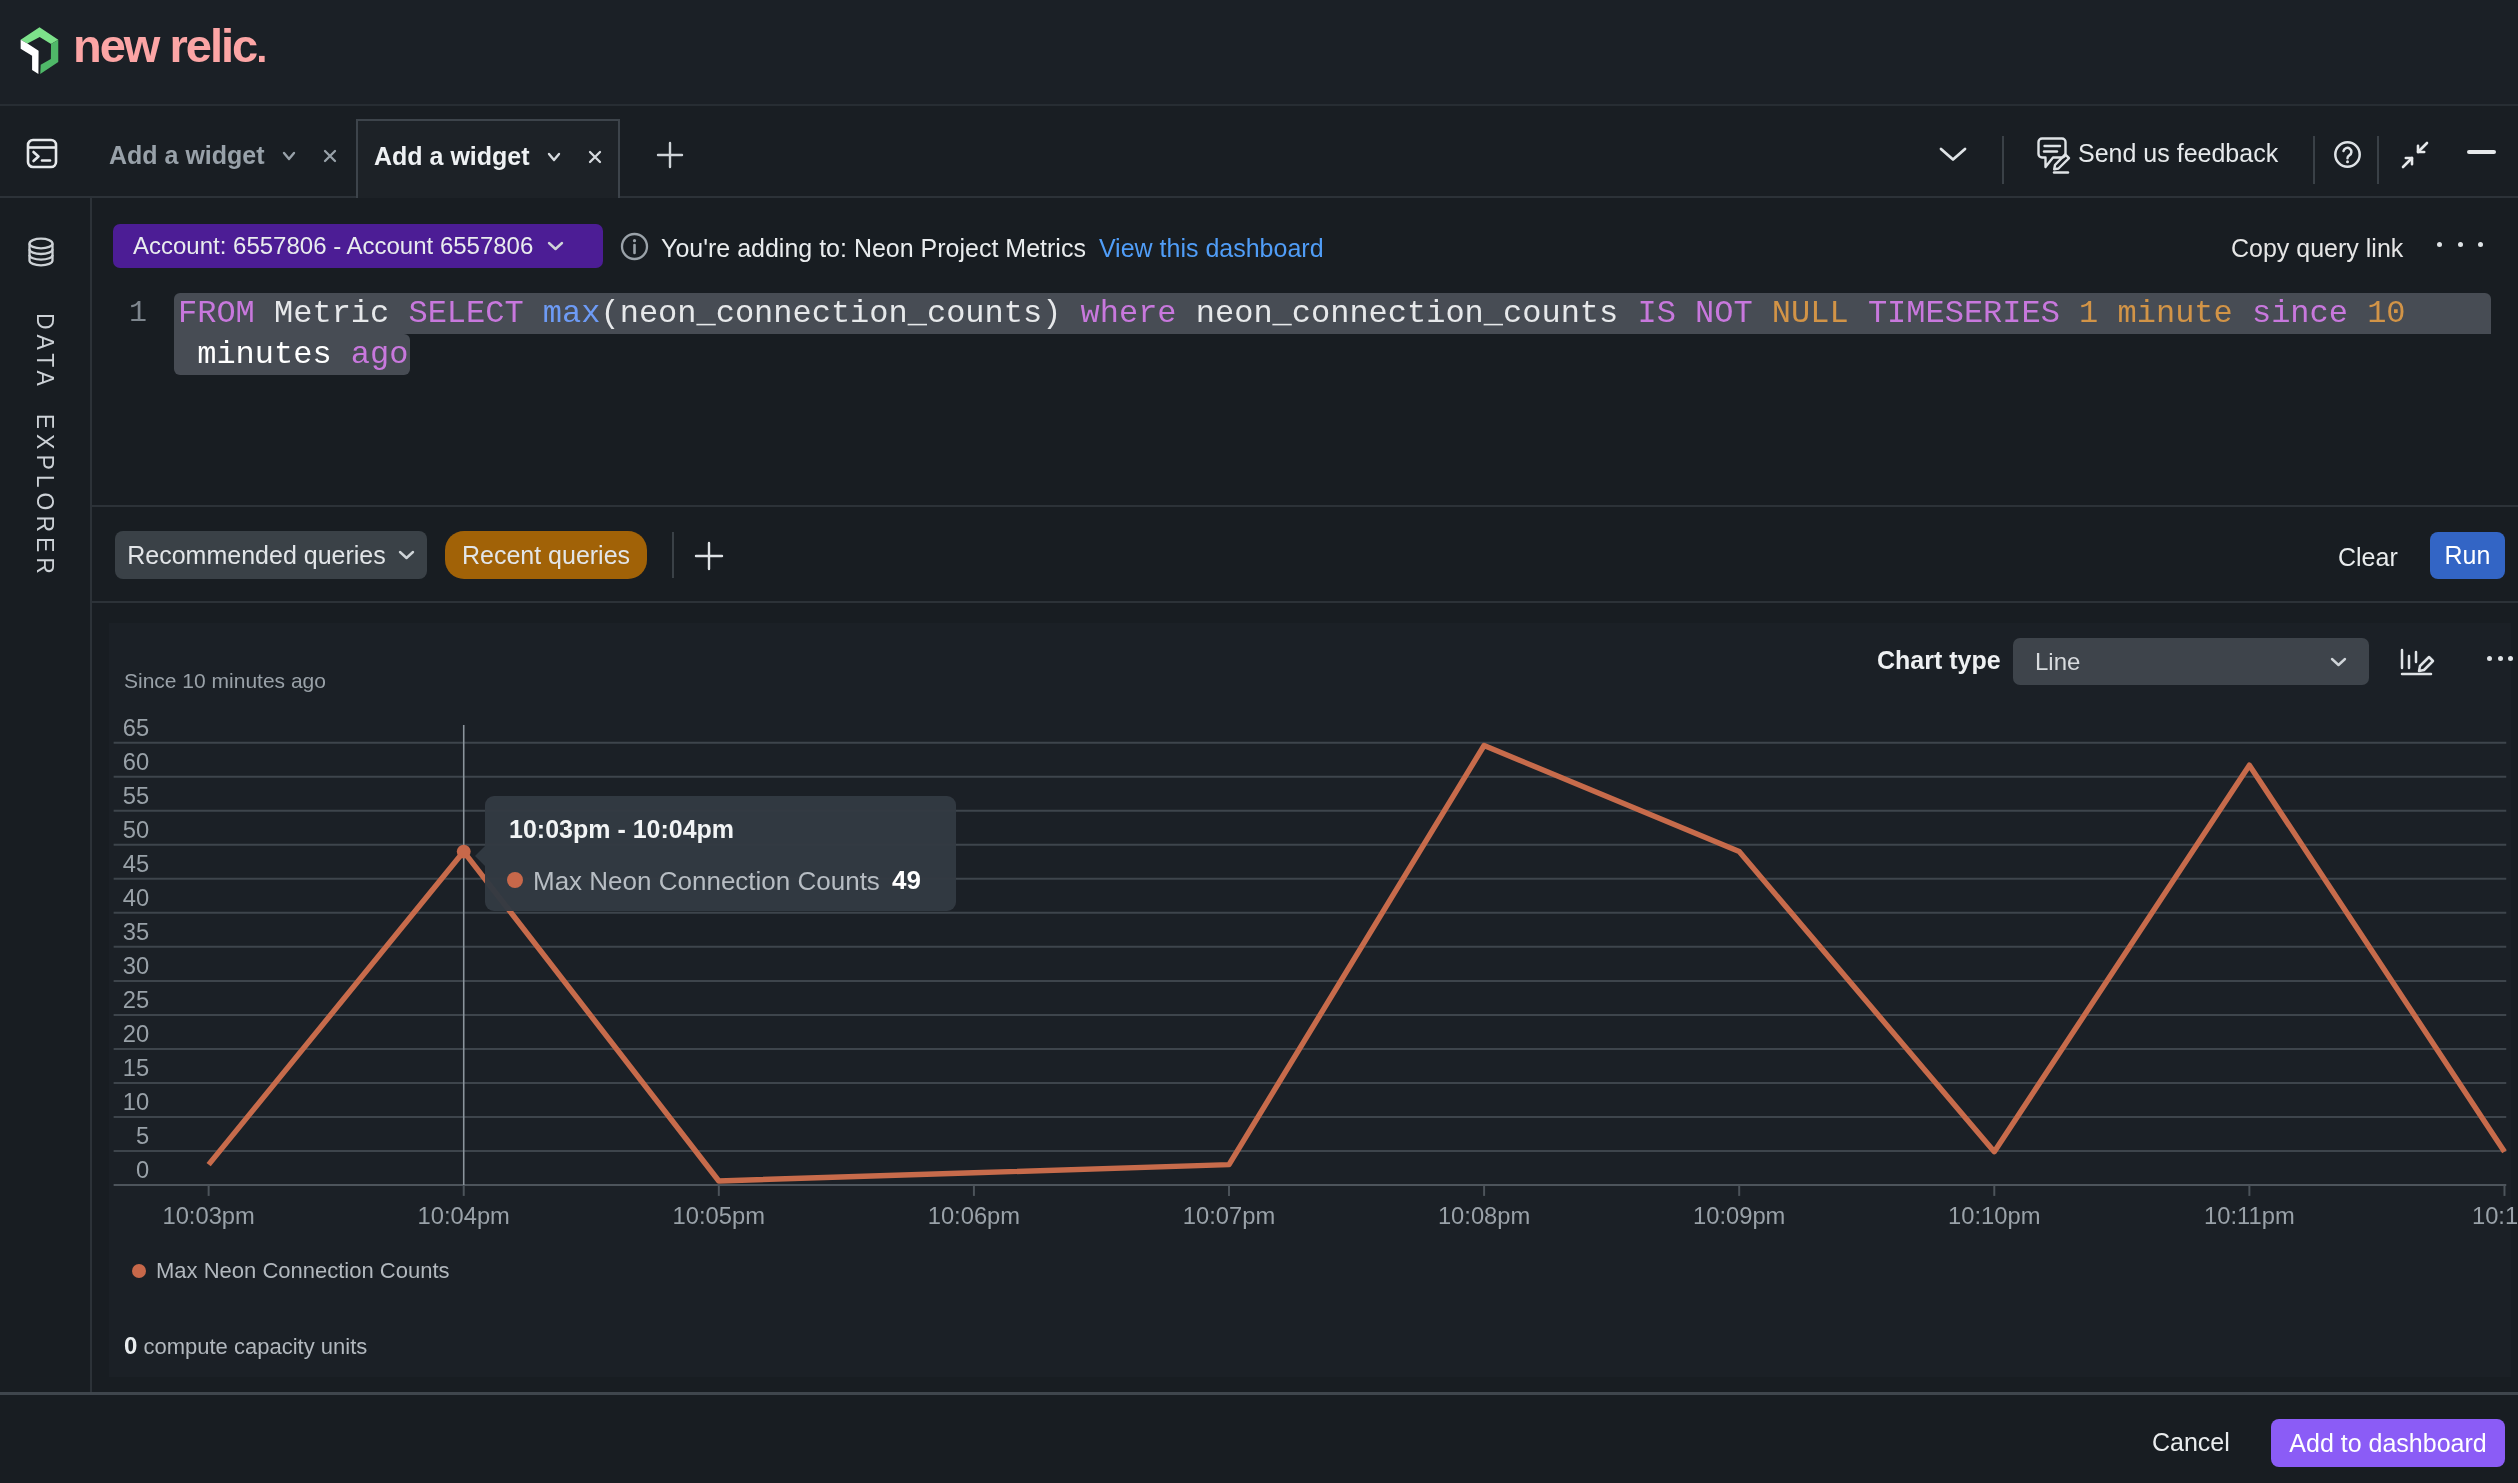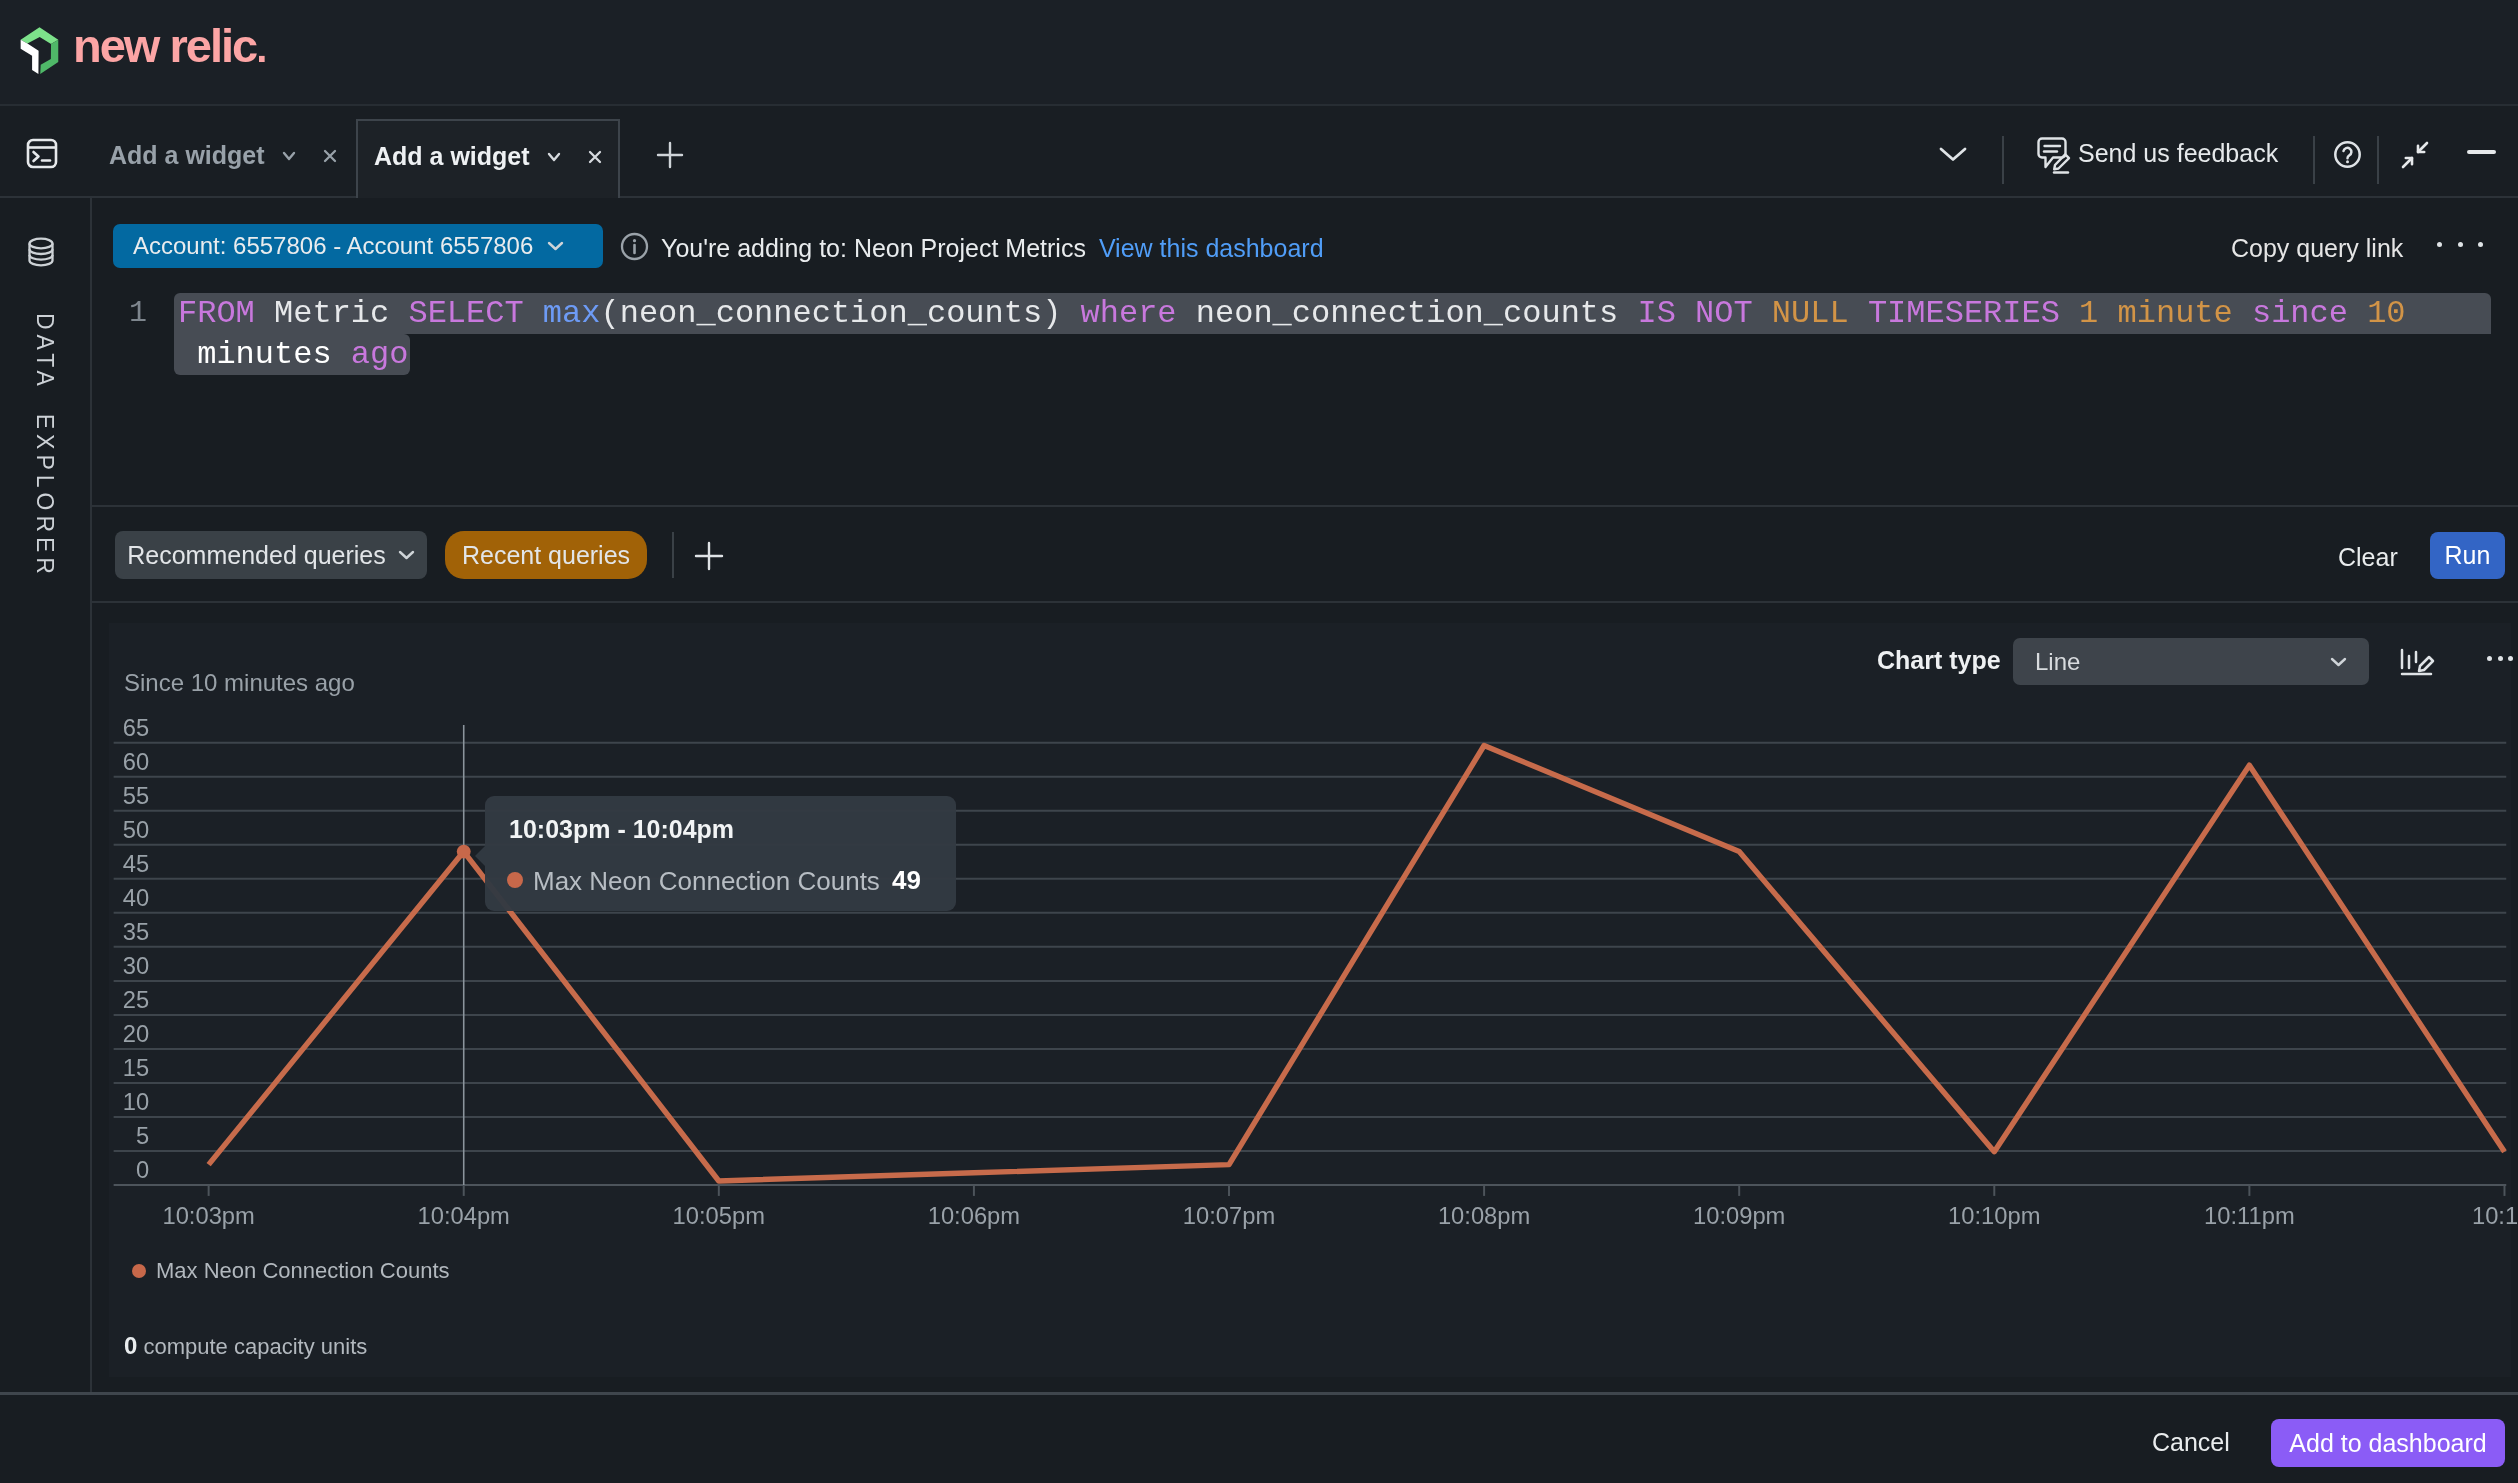--- a/index.html
+++ b/index.html
@@ -81,21 +81,21 @@
 <svg class="abs" style="left:27px;top:237px;" width="28" height="30" viewBox="0 0 28 30">
   <g stroke="#cdd2d6" stroke-width="2.3" fill="none">
     <ellipse cx="14" cy="6.5" rx="11.5" ry="4.8"></ellipse>
     <path d="M2.5,6.5 v17 c0,2.65 5.15,4.8 11.5,4.8 s11.5,-2.15 11.5,-4.8 v-17"></path>
     <path d="M2.5,12.2 c0,2.65 5.15,4.8 11.5,4.8 s11.5,-2.15 11.5,-4.8"></path>
     <path d="M2.5,17.9 c0,2.65 5.15,4.8 11.5,4.8 s11.5,-2.15 11.5,-4.8"></path>
   </g>
 </svg>
 <div class="abs" style="left:26px;top:313px;width:32px;writing-mode:vertical-rl;font-size:23px;letter-spacing:5px;color:#ccd1d6;text-align:left;">DATA&nbsp;&nbsp;EXPLORER</div>
 
-<div class="abs" style="left:113px;top:224px;width:490px;height:44px;background:#0369a1;border-radius:7px;display:flex;align-items:center;">
+<div class="abs" style="left:113px;top:224px;width:490px;height:44px;background:#4c1d95;border-radius:7px;display:flex;align-items:center;">
   <span style="margin-left:20px;font-size:24px;color:#e9ecee;">Account: 6557806 - Account 6557806</span>
   <svg style="margin-left:14px;" width="17" height="10" viewBox="0 0 17 10">
       <polyline points="2,2 8.5,8 15,2" stroke="#cfd4d8" stroke-width="2.4" fill="none" stroke-linecap="round" stroke-linejoin="round"></polyline>
     </svg>
 </div>
 <svg class="abs" style="left:620px;top:232px;" width="29" height="29" viewBox="0 0 29 29">
   <circle cx="14.5" cy="14.5" r="12.5" stroke="#9aa2a9" stroke-width="2.3" fill="none"></circle>
   <circle cx="14.5" cy="8.7" r="1.6" fill="#9aa2a9"></circle>
   <line x1="14.5" y1="13" x2="14.5" y2="21" stroke="#9aa2a9" stroke-width="2.6" stroke-linecap="round"></line>
 </svg>
@@ -125,21 +125,21 @@
 </div>
 <div class="abs" style="left:672px;top:532px;width:2px;height:46px;background:#3a4147;"></div>
 <svg class="abs" style="left:694px;top:541px;" width="30" height="30" viewBox="0 0 30 30">
     <path d="M15,2 L15,28 M2,15 L28,15" stroke="#dfe3e6" stroke-width="2.4" stroke-linecap="round"></path>
   </svg>
 <div class="abs" style="left:2338px;top:543px;font-size:25px;color:#e9eced;">Clear</div>
 <div class="abs" style="left:2430px;top:532px;width:75px;height:47px;background:#3365c5;border-radius:8px;display:flex;align-items:center;justify-content:center;font-size:25px;color:#fff;">Run</div>
 <div class="abs" style="left:91px;top:601px;width:2428px;height:2px;background:#2c3238;"></div>
 
 <div class="abs" style="left:109px;top:623px;width:2402px;height:754px;background:#1b2026;"></div>
-<div class="abs" style="left:124px;top:669px;font-size:24px;color:#99a1a8;">Since 10 minutes ago</div>
+<div class="abs" style="left:124px;top:669px;font-size:21px;color:#99a1a8;">Since 10 minutes ago</div>
 <div class="abs" style="left:1877px;top:646px;font-size:25px;font-weight:bold;color:#eef0f2;">Chart type</div>
 <div class="abs" style="left:2013px;top:638px;width:356px;height:47px;background:#3e444b;border-radius:7px;display:flex;align-items:center;">
   <span style="margin-left:22px;font-size:24px;color:#d8dbde;">Line</span>
   <svg style="position:absolute;right:22px;" width="17" height="10" viewBox="0 0 17 10">
       <polyline points="2,2 8.5,8 15,2" stroke="#cfd4d8" stroke-width="2.4" fill="none" stroke-linecap="round" stroke-linejoin="round"></polyline>
     </svg>
 </div>
 <svg class="abs" style="left:2395px;top:640px;" width="42" height="42" viewBox="0 0 42 42">
   <g stroke="#dfe3e6" stroke-width="2.5" fill="none" stroke-linecap="round">
     <line x1="7" y1="10" x2="7" y2="28"></line>

